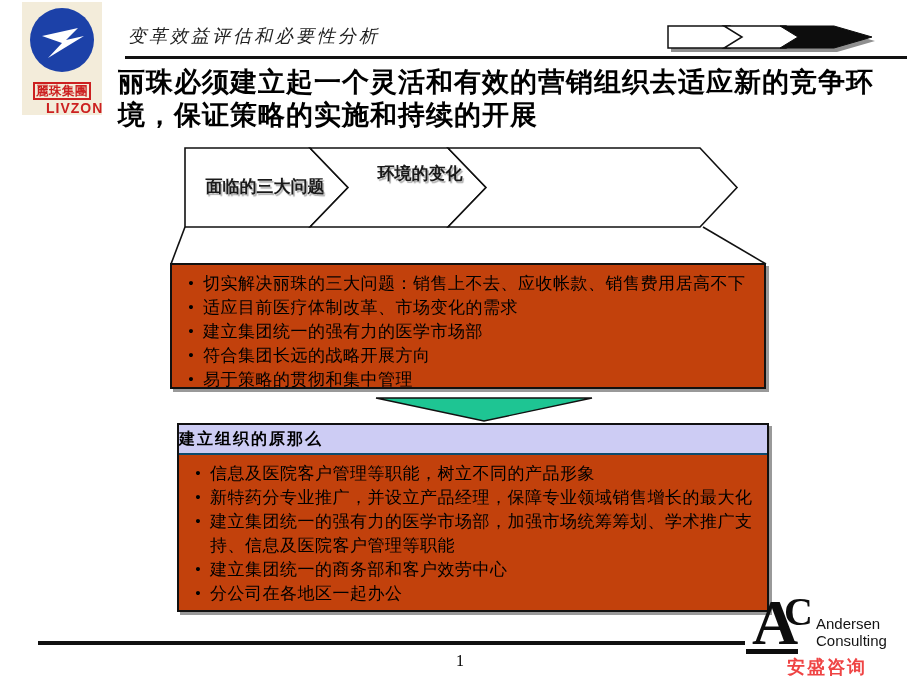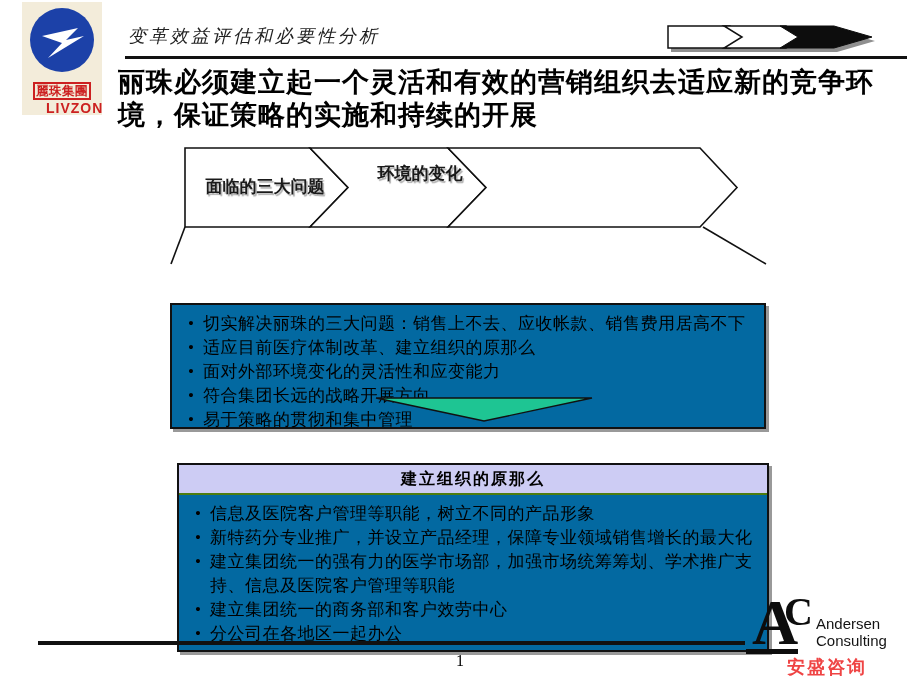--- a/index.html
+++ b/index.html
@@ -24,29 +24,29 @@
   
   .title{position:absolute;left:118px;top:66px;width:790px;font-size:27px;font-weight:bold;
     color:#000;line-height:1.22;letter-spacing:1px;}
   
   .chev-svg{position:absolute;left:160px;top:140px;}
   .chev-label{position:absolute;font-family:"Liberation Serif",serif;font-weight:bold;
     font-size:17px;color:#1a1a1a;text-shadow:1.5px 1.5px 1px #b0b0b0;text-align:center;line-height:1.3;}
   .chev-label.c1{left:190px;top:176px;width:150px;}
   .chev-label.c2{left:340px;top:163px;width:160px;}
   .chev-label.c3{left:535px;top:176px;width:150px;}
-  .panel{position:absolute;background:#0369a1;border:2px solid #111;box-shadow:3px 3px 0 #999;margin-top:40px;}
+  .panel{position:absolute;background:#c2410c;border:2px solid #111;box-shadow:3px 3px 0 #999;}
   .panel ul{margin:0;padding:7px 12px 0 14px;list-style:none;}
   .panel li{position:relative;padding-left:17px;font-family:"Liberation Serif",serif;
     font-size:17px;line-height:24px;color:#000;letter-spacing:.5px;}
   .panel li::before{content:"•";position:absolute;left:2px;top:0;}
   .box-requirements{left:170px;top:263px;width:592px;height:122px;}
   .box-principles{left:177px;top:423px;width:588px;height:185px;}
-  .principles-header{height:28px;background:var(--header-lavender);border-bottom:2px solid #4d7c0f;
-    text-align:center;font-family:"Liberation Serif",serif;font-weight:bold;font-size:16px;
+  .principles-header{height:28px;background:var(--header-lavender);border-bottom:2px solid #0c4a6e;
+    text-align:left;font-family:"Liberation Serif",serif;font-weight:bold;font-size:16px;
     line-height:28px;letter-spacing:2px;color:#000;}
   .down-arrow{position:absolute;left:373px;top:396px;}
   
   .footer-rule{position:absolute;left:38px;top:641px;width:707px;height:4px;background:#111;}
   .page-num{position:absolute;left:0;top:652px;width:920px;text-align:center;
     font-family:"Liberation Serif",serif;font-size:16px;color:#000;}
   .ac-logo{position:absolute;left:746px;top:592px;width:74px;height:76px;}
   .ac-a{position:absolute;left:6px;top:-4px;font-family:"Liberation Serif",serif;
     font-size:64px;font-weight:bold;color:#0d0d0d;line-height:70px;}
   .ac-c{position:absolute;left:38px;top:-2px;font-family:"Liberation Serif",serif;
@@ -94,22 +94,22 @@
     <line x1="543" y1="87" x2="606" y2="124" stroke="#111" stroke-width="1.6"></line>
   </svg>
   <div class="chev-label c1">面临的三大问题</div>
   <div class="chev-label c2">
     <div>环境的变化</div>
   </div>
 
   <div class="panel box-requirements">
     <ul>
       <li>切实解决丽珠的三大问题：销售上不去、应收帐款、销售费用居高不下</li>
-      <li>适应目前医疗体制改革、建立组织的原那么</li>
-      <li>面对外部环境变化的灵活性和应变能力</li>
+      <li>适应目前医疗体制改革、市场变化的需求</li>
+      <li>建立集团统一的强有力的医学市场部</li>
       <li>符合集团长远的战略开展方向</li>
       <li>易于策略的贯彻和集中管理</li>
     </ul>
   </div>
 
   <svg class="down-arrow" width="222" height="28" viewBox="0 0 222 28">
     <polygon points="3,2 219,2 111,25" fill="var(--accent-green)" stroke="#111" stroke-width="1.4"></polygon>
   </svg>
 
   <div class="panel box-principles">

